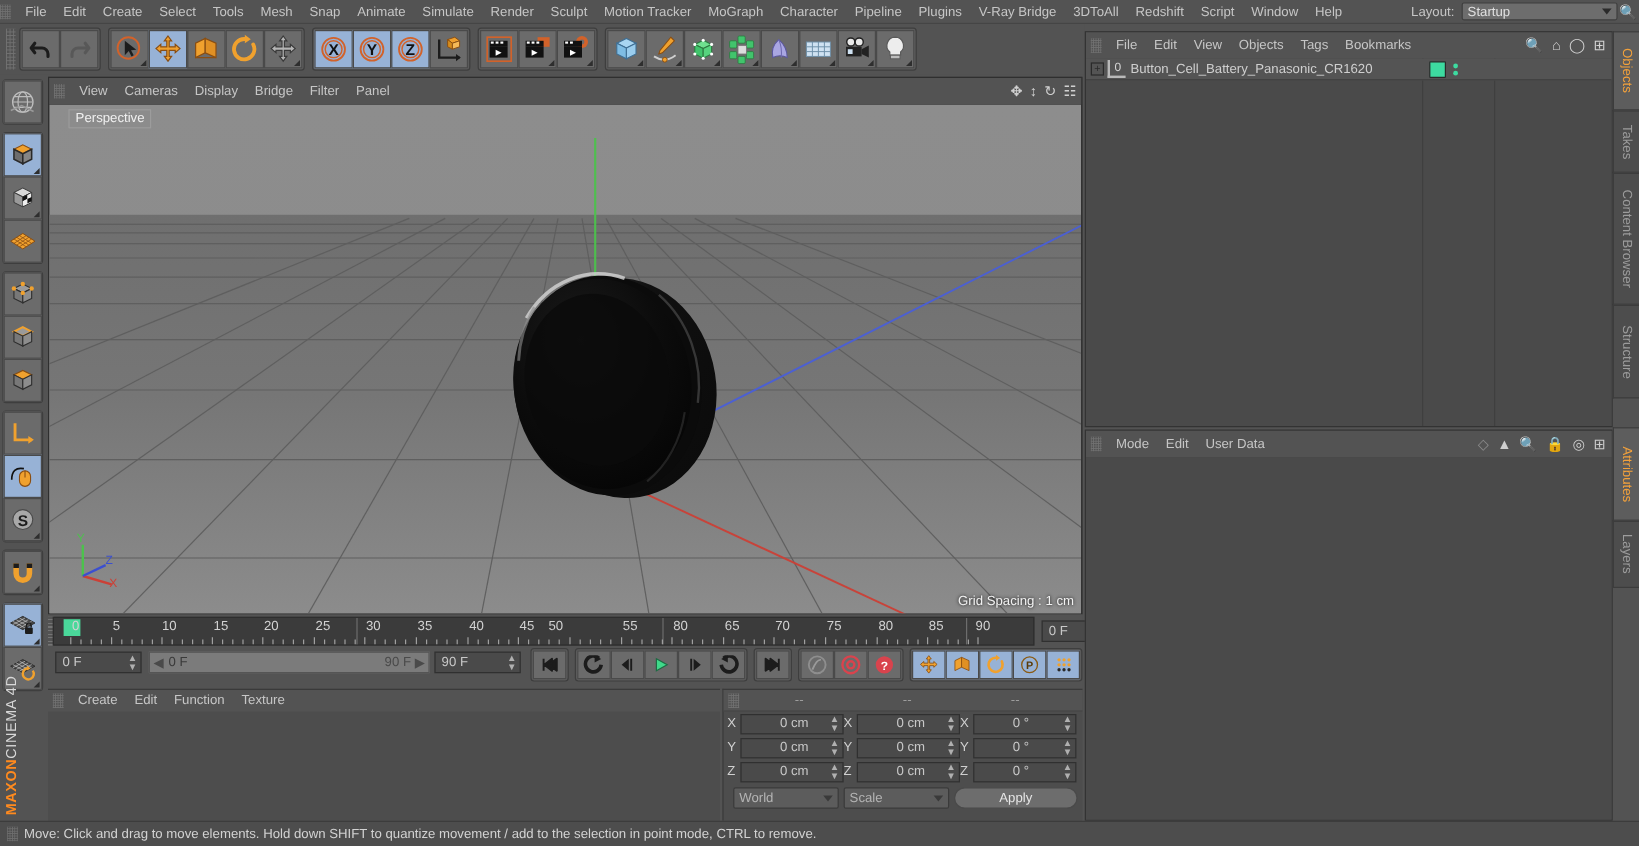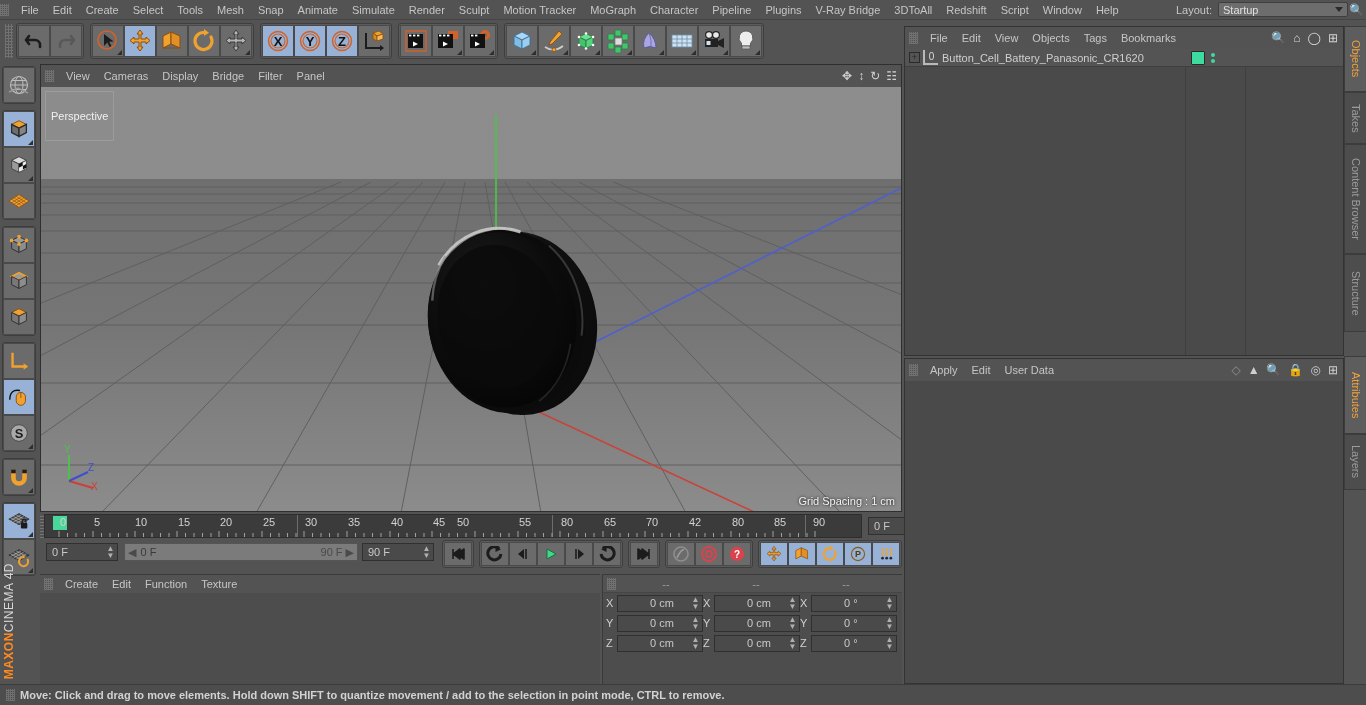--- a/index.html
+++ b/index.html
@@ -113,22 +113,22 @@
     height: 22px; background: #535353; display: flex; align-items: center;
     padding-left: 4px; position: relative;
   }
   .vp-nav {
     position: absolute; right: 4px; top: 0; height: 22px;
     display: flex; align-items: center; gap: 6px;
   }
   .vp-nav span { color: #d0d0d0; font-size: 12px; line-height: 1; }
   .vp-canvas { position: absolute; left: 0; top: 22px; right: 0; bottom: 0; overflow: hidden; }
   .vp-label {
-    position: absolute; left: 4px; top: 4px; background: #8c8c8c;
-    color: #f0f0f0; font-size: 11px; padding: 18px 5px; border: 1px solid #9c9c9c; z-index: 6;
+    position: absolute; left: 16px; top: 4px; background: #8c8c8c;
+    color: #f0f0f0; font-size: 11px; padding: 1px 5px; border: 1px solid #9c9c9c; z-index: 6;
   }
   .grid-spacing {
     position: absolute; right: 6px; bottom: 4px; color: #f2f2f2;
     font-size: 11px; z-index: 6; text-shadow: 0 0 3px #000;
   }
   .axisgizmo { position: absolute; left: 14px; bottom: 16px; z-index: 6; }
 
   
   .tl-panel {
     position: absolute; left: 40px; top: 512px; width: 862px; height: 62px;
@@ -275,21 +275,21 @@
     display: flex; align-items: center; justify-content: center;
   }
   .vtab.sel { color: #f2a13c; background: #5d5d5d; }
 
   
   .statusbar {
     position: absolute; left: 0; bottom: 0; width: 1366px; height: 21px;
     background: #4d4d4d; border-top: 1px solid #3c3c3c;
     display: flex; align-items: center; padding-left: 6px;
   }
-  .statusbar .txt { color: #d2d2d2; font-size: 11px; font-weight: bold; }
+  .statusbar .txt { color: #d2d2d2; font-size: 11px; }
 </style>
 </head>
 <body>
 
 <div class="app">
 
   <div class="menubar">
     <div class="gripper"></div>
     <div class="menu-item">File</div>
     <div class="menu-item">Edit</div>
@@ -787,21 +787,21 @@
       <div class="tl-num" style="left:218px">25</div>
       <div class="tl-num" style="left:260px">30</div>
       <div class="tl-num" style="left:303px">35</div>
       <div class="tl-num" style="left:346px">40</div>
       <div class="tl-num" style="left:388px">45</div>
       <div class="tl-num" style="left:412px">50</div>
       <div class="tl-num" style="left:474px">55</div>
       <div class="tl-num" style="left:516px">80</div>
       <div class="tl-num" style="left:559px">65</div>
       <div class="tl-num" style="left:601px">70</div>
-      <div class="tl-num" style="left:644px">42</div>
+      <div class="tl-num" style="left:644px">75</div>
       <div class="tl-num" style="left:687px">80</div>
       <div class="tl-num" style="left:729px">85</div>
       <div class="tl-num" style="left:768px">90</div>
 
       <svg style="position:absolute;left:0;bottom:0;width:816px;height:8px" viewBox="0 0 816 8" preserveAspectRatio="none">
         <g stroke="#a0a0a0" stroke-width="1">
           <path d="M14 2 V8 M22.5 4 V8 M31 4 V8 M39.5 4 V8 M48 2 V8 M56.5 4 V8 M65 4 V8 M73.5 4 V8 M82 4 V8 M90 2 V8
                    M98.5 4 V8 M107 4 V8 M115.5 4 V8 M124 4 V8 M132 2 V8 M140.5 4 V8 M149 4 V8 M157.5 4 V8 M166 4 V8 M174 2 V8
                    M182.5 4 V8 M191 4 V8 M199.5 4 V8 M208 4 V8 M217 2 V8 M225.5 4 V8 M234 4 V8 M242.5 4 V8 M251 4 V8 M259 2 V8
                    M267.5 4 V8 M276 4 V8 M284.5 4 V8 M293 4 V8 M302 2 V8 M310.5 4 V8 M319 4 V8 M327.5 4 V8 M336 4 V8 M345 2 V8
@@ -1052,20 +1052,31 @@
       </div>
       <div class="coord-cell">
         <span class="lbl">Z</span>
         <div class="numfield">
           <span>0 °</span>
           <span class="spin">▲<br>▼</span>
         </div>
       </div>
     </div>
 
+    <div class="coord-foot">
+      <div class="dropsel" style="width:88px">
+        <span>World</span>
+        <span class="arrow"></span>
+      </div>
+      <div class="dropsel" style="width:88px">
+        <span>Scale</span>
+        <span class="arrow"></span>
+      </div>
+      <div class="applybtn">Apply</div>
+    </div>
   </div>
 
   <div class="obj-panel">
     <div class="ob
 j-menu obj-menu">
       <div class="gripper"></div>
       <div class="menu-item">File</div>
       <div class="menu-item">Edit</div>
       <div class="menu-item">View</div>
       <div class="menu-item">Objects</div>
@@ -1094,21 +1105,21 @@
               <i></i>
             </div>
         </div>
       </div>
     </div>
   </div>
 
   <div class="attr-panel">
     <div class="attr-menu">
       <div class="gripper"></div>
-      <div class="menu-item">Apply</div>
+      <div class="menu-item">Mode</div>
       <div class="menu-item">Edit</div>
       <div class="menu-item">User Data</div>
       <div class="attr-tools">
         <span style="opacity:.45">◇</span>
         <span>▲</span>
         <span>🔍</span>
         <span>🔒</span>
         <span>◎</span>
         <span>⊞</span>
       </div>

